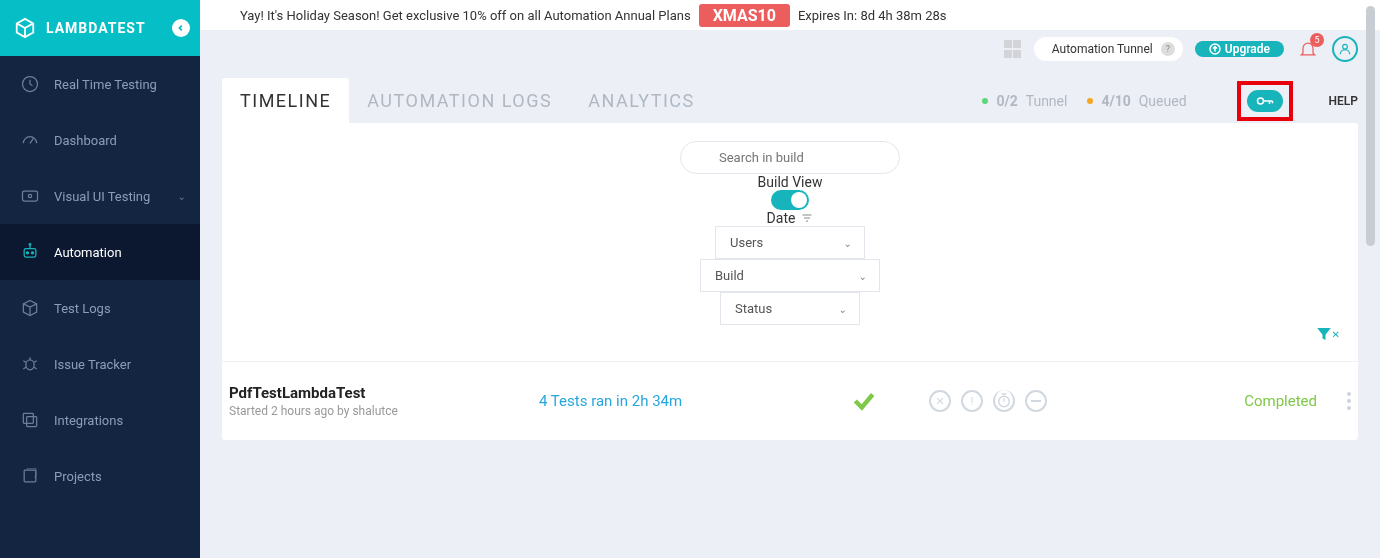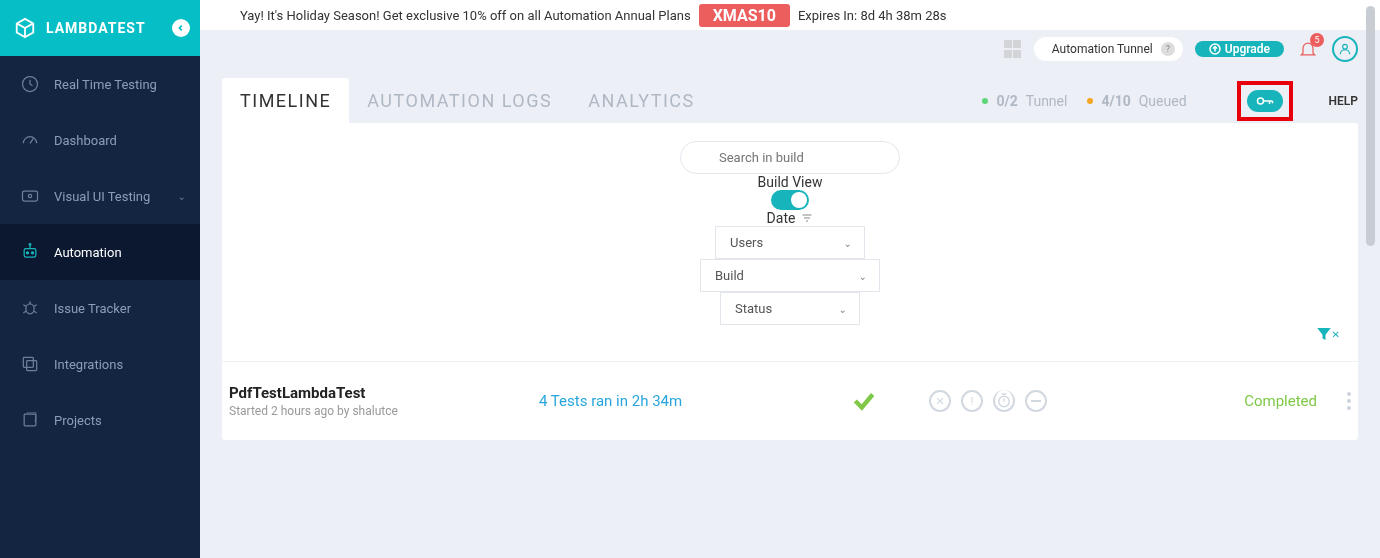--- a/index.html
+++ b/index.html
@@ -137,20 +137,30 @@
       <span class="si-icon">
           <svg width="20" height="20" viewBox="0 0 24 24" fill="none" stroke="#17b5bb" stroke-width="1.5">
             <rect x="5" y="8" width="14" height="10" rx="2"></rect>
             <circle cx="9" cy="13" r="1.3" fill="#17b5bb"></circle>
             <circle cx="15" cy="13" r="1.3" fill="#17b5bb"></circle>
             <path d="M12 8 L12 4"></path>
             <circle cx="12" cy="3" r="1"></circle>
           </svg>
         </span>
       <span>Automation</span>
+    </div>
+    <div class="sidebar-item">
+      <span class="si-icon">
+          <svg width="20" height="20" viewBox="0 0 24 24" fill="none" stroke="#6b7e9c" stroke-width="1.5">
+            <path d="M12 3 L20 7 L20 17 L12 21 L4 17 L4 7 Z"></path>
+            <path d="M4 7 L12 11 L20 7"></path>
+            <path d="M12 11 L12 21"></path>
+          </svg>
+        </span>
+      <span>Test Logs</span>
     </div>
     <div class="sidebar-item">
       <span class="si-icon">
           <svg width="20" height="20" viewBox="0 0 24 24" fill="none" stroke="#6b7e9c" stroke-width="1.5">
             <ellipse cx="12" cy="13" rx="5" ry="6"></ellipse>
             <path d="M7 10 L4 8 M17 10 L20 8 M7 16 L4 18 M17 16 L20 18 M12 7 L12 4"></path>
           </svg>
         </span>
       <span>Issue Tracker</span>
     </div>

